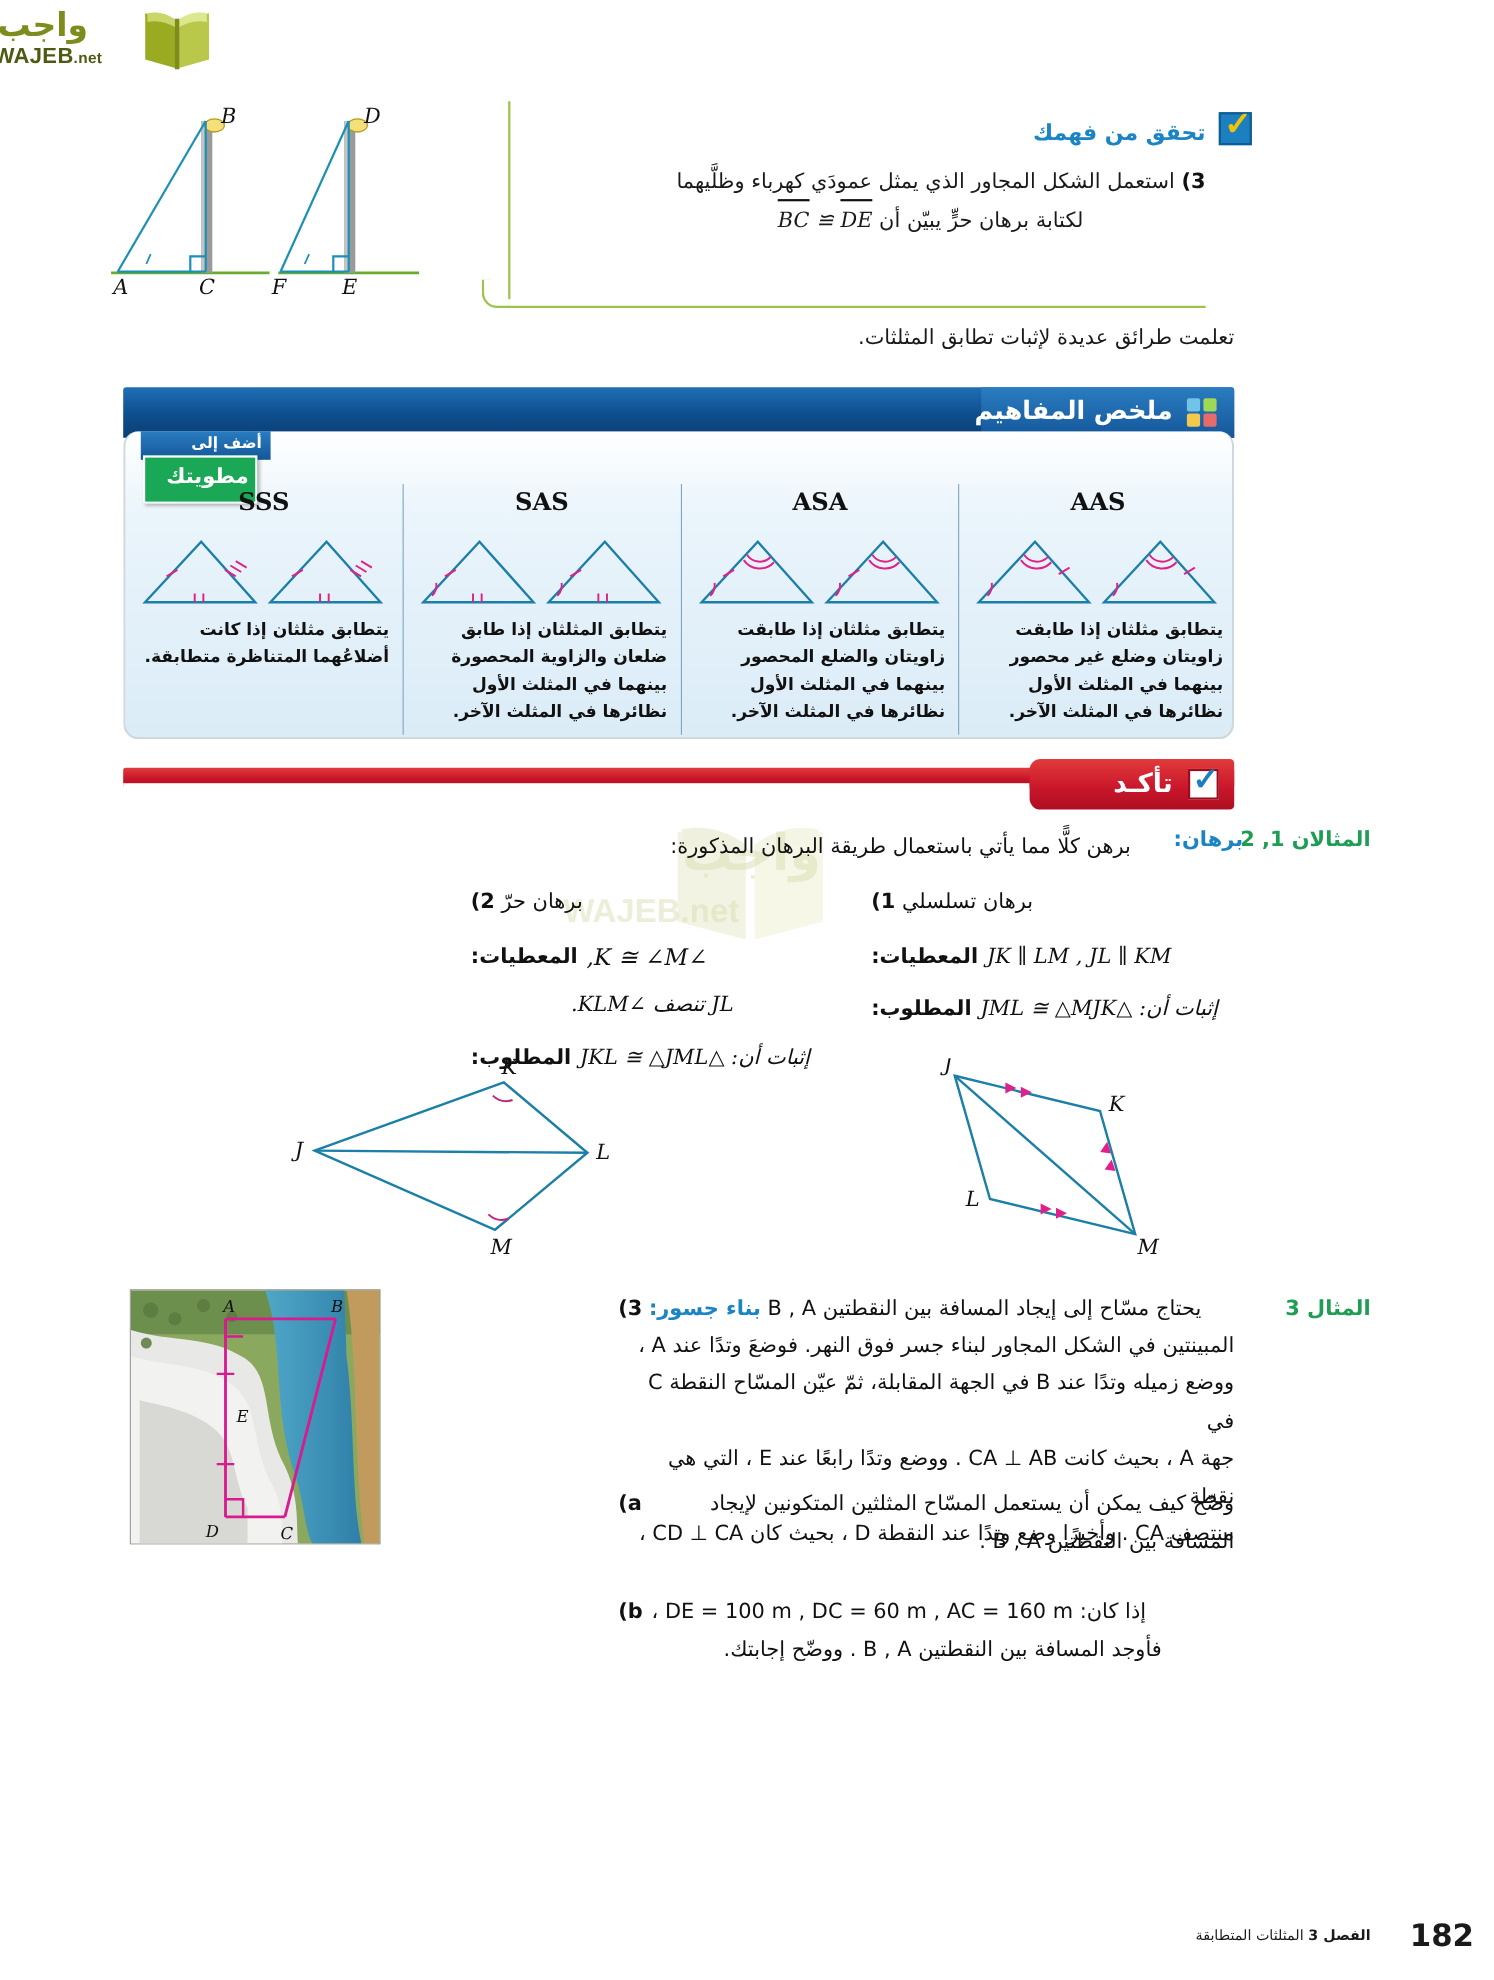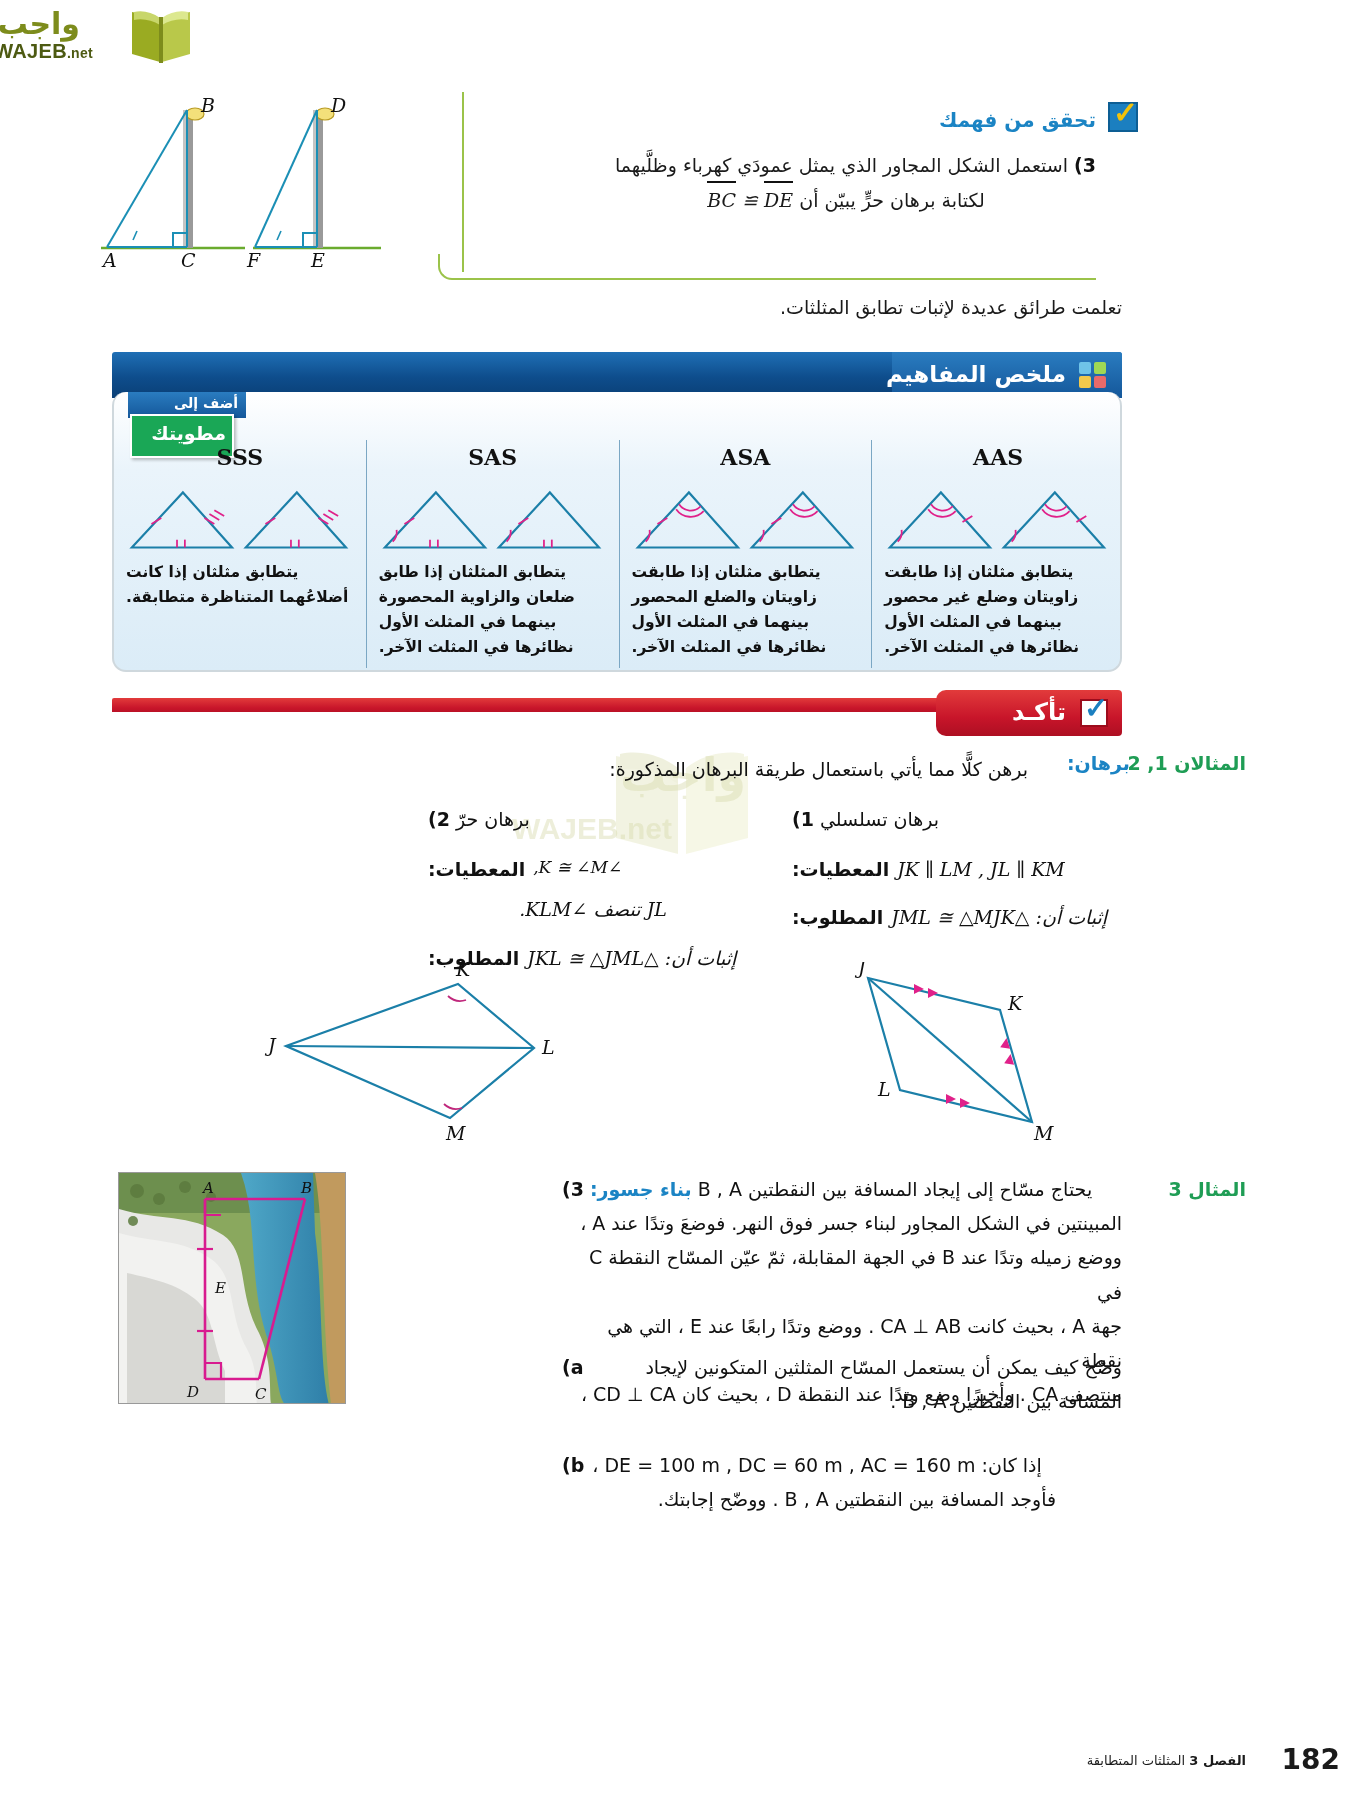--- a/index.html
+++ b/index.html
@@ -142,21 +142,21 @@
     flex:1; position:relative; padding:0 8px;
     border-left:1.5px solid #7ba7c4;
   }
   .ccol:last-child { border-left:none; }
   .ccol-h {
     text-align:center; font-family:"DejaVu Serif", serif;
     font-size:22px; font-weight:bold; color:#111; margin-top:4px;
   }
   .ccol-fig { height:82px; position:relative; margin-top:8px; }
   .ccol-t {
-    direction:rtl; text-align:left;
+    direction:rtl; text-align:right;
     font-family:"DejaVu Sans", sans-serif; font-size:15.5px;
     font-weight:bold; line-height:1.62; color:#111;
     padding:0 4px;
   }
 
   
   .confirm-hdr { position:absolute; left:112px; top:690px; width:1010px; height:48px; }
   .confirm-bar {
     position:absolute; right:0; top:8px; width:1010px; height:18px;
     background:linear-gradient(180deg,#e23b3b 0%, #c8152a 55%, #ad0f22 100%);
@@ -460,21 +460,21 @@
     </div>
   </div>
 
   <div style="position:absolute; right:600px; top:802px; width:330px;" class="ex-txt">
     <div style="display:flex; flex-direction:row-reverse; gap:6px;">
       <span class="ex-b"><span>2</span>)</span>
       <span>برهان حرّ</span>
     </div>
     <div style="margin-top:16px; display:flex; flex-direction:row-reverse; gap:8px;">
       <span class="ex-b">المعطيات:</span>
-      <span class="mathi" style="font-size:17px;">∠K ≅ ∠M,</span>
+      <span class="mathi" style="font-size:21px;">∠K ≅ ∠M,</span>
     </div>
     <div style="margin-top:6px; text-align:center;">
       <span class="mathi" style="font-size:19px;">JL تنصف ∠KLM.</span>
     </div>
     <div style="margin-top:14px; display:flex; flex-direction:row-reverse; gap:8px;">
       <span class="ex-b">المطلوب:</span>
       <span class="mathi" style="font-size:19px;">إثبات أن: △JKL ≅ △JML</span>
     </div>
   </div>
 

